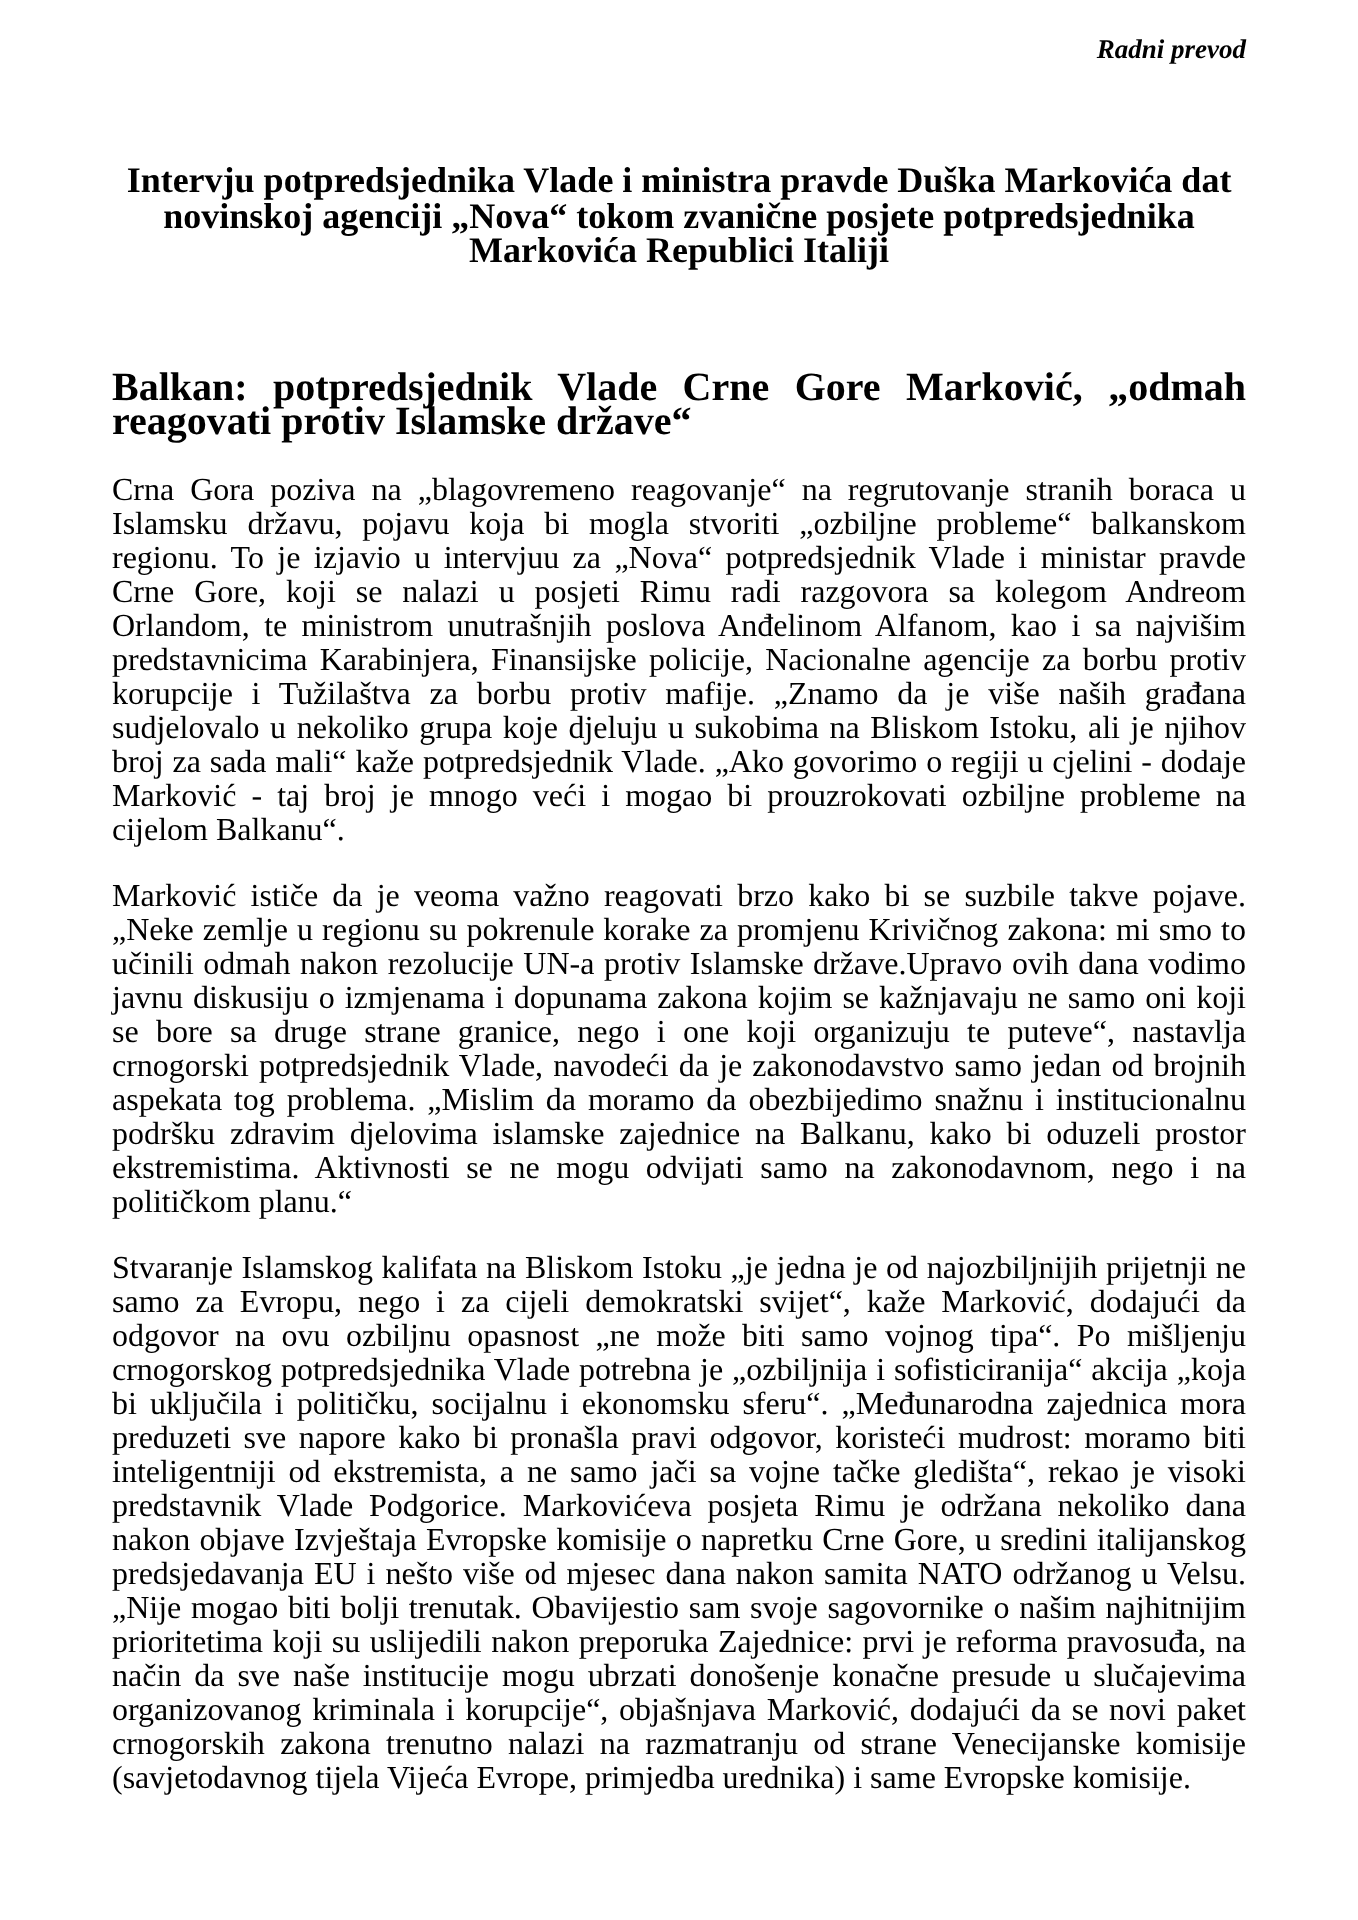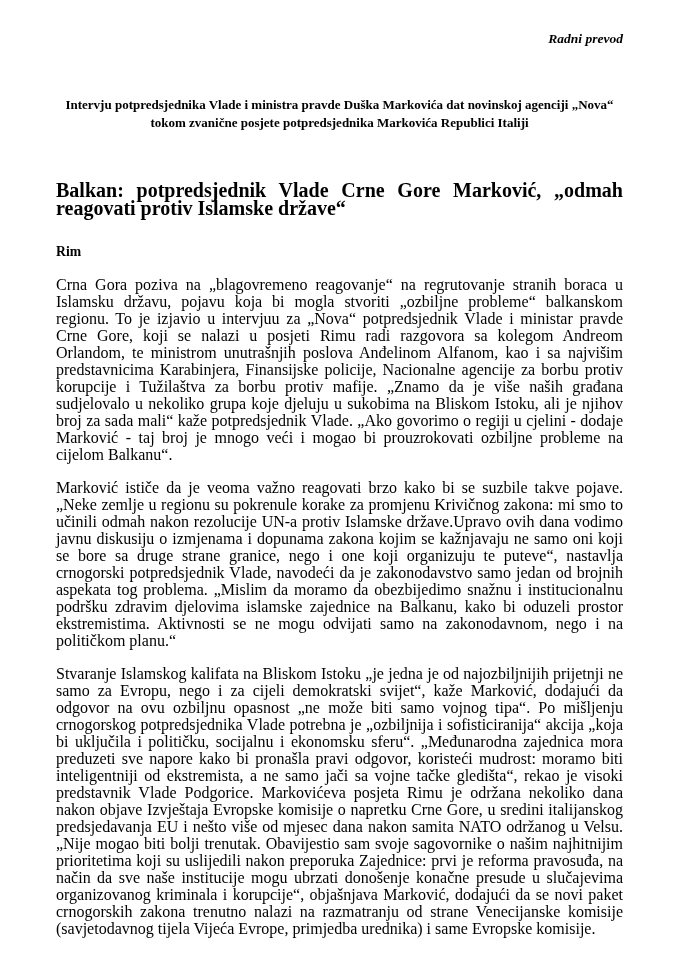--- a/index.html
+++ b/index.html
@@ -7,35 +7,35 @@
     padding: 0;
     background: #e8e8e8;
   }
   .page {
     position: relative;
     width: 679px;
     height: 960px;
     margin: 0;
     background: #ffffff;
     box-sizing: border-box;
-    padding: 30px 56px 20px 56px;
+    padding: 16px 56px 20px 56px;
     font-family: "Liberation Serif", "DejaVu Serif", serif;
     color: #000000;
     overflow: hidden;
   }
   .header-note {
     text-align: right;
     font-weight: bold;
     font-style: italic;
     font-size: 13.5px;
     line-height: 17px;
   }
   .title {
     margin: 49px 0 0 0;
-    font-size: 13px;
+    font-size: 18px;
     font-weight: bold;
     text-align: center;
     line-height: 17.5px;
   }
   .subtitle {
     margin: 51px 0 0 0;
     font-size: 20px;
     font-weight: bold;
     text-align: justify;
     line-height: 17.5px;
@@ -56,20 +56,19 @@
 </head>
 <body>
 
 <div class="page">
   <div class="header-note">Radni prevod</div>
 
   <h1 class="title">Intervju potpredsjednika Vlade i ministra pravde Duška Markovića dat novinskoj agenciji „Nova“ tokom zvanične posjete potpredsjednika Markovića Republici Italiji</h1>
 
   <h2 class="subtitle">Balkan: potpredsjednik Vlade Crne Gore Marković, „odmah reagovati protiv Islamske države“</h2>
 
-  <div class="dateline">Rim</div>
 
   <p class="body-par">Crna Gora poziva na „blagovremeno reagovanje“ na regrutovanje stranih boraca u Islamsku državu, pojavu koja bi mogla stvoriti „ozbiljne probleme“ balkanskom regionu. To je izjavio u intervjuu za „Nova“ potpredsjednik Vlade i ministar pravde Crne Gore, koji se nalazi u posjeti Rimu radi razgovora sa kolegom Andreom Orlandom, te ministrom unutrašnjih poslova Anđelinom Alfanom, kao i sa najvišim predstavnicima Karabinjera, Finansijske policije, Nacionalne agencije za borbu protiv korupcije i Tužilaštva za borbu protiv mafije. „Znamo da je više naših građana sudjelovalo u nekoliko grupa koje djeluju u sukobima na Bliskom Istoku, ali je njihov broj za sada mali“ kaže potpredsjednik Vlade. „Ako govorimo o regiji u cjelini - dodaje Marković - taj broj je mnogo veći i mogao bi prouzrokovati ozbiljne probleme na cijelom Balkanu“.</p>
 
   <p class="body-par">Marković ističe da je veoma važno reagovati brzo kako bi se suzbile takve pojave. „Neke zemlje u regionu su pokrenule korake za promjenu Krivičnog zakona: mi smo to učinili odmah nakon rezolucije UN-a protiv Islamske države.Upravo ovih dana vodimo javnu diskusiju o izmjenama i dopunama zakona kojim se kažnjavaju ne samo oni koji se bore sa druge strane granice, nego i one koji organizuju te puteve“, nastavlja crnogorski potpredsjednik Vlade, navodeći da je zakonodavstvo samo jedan od brojnih aspekata tog problema. „Mislim da moramo da obezbijedimo snažnu i institucionalnu podršku zdravim djelovima islamske zajednice na Balkanu, kako bi oduzeli prostor ekstremistima. Aktivnosti se ne mogu odvijati samo na zakonodavnom, nego i na političkom planu.“</p>
 
   <p class="body-par">Stvaranje Islamskog kalifata na Bliskom Istoku „je jedna je od najozbiljnijih prijetnji ne samo za Evropu, nego i za cijeli demokratski svijet“, kaže Marković, dodajući da odgovor na ovu ozbiljnu opasnost „ne može biti samo vojnog tipa“. Po mišljenju crnogorskog potpredsjednika Vlade potrebna je „ozbiljnija i sofisticiranija“ akcija „koja bi uključila i političku, socijalnu i ekonomsku sferu“. „Međunarodna zajednica mora preduzeti sve napore kako bi pronašla pravi odgovor, koristeći mudrost: moramo biti inteligentniji od ekstremista, a ne samo jači sa vojne tačke gledišta“, rekao je visoki predstavnik Vlade Podgorice. Markovićeva posjeta Rimu je održana nekoliko dana nakon objave Izvještaja Evropske komisije o napretku Crne Gore, u sredini italijanskog predsjedavanja EU i nešto više od mjesec dana nakon samita NATO održanog u Velsu. „Nije mogao biti bolji trenutak. Obavijestio sam svoje sagovornike o našim najhitnijim prioritetima koji su uslijedili nakon preporuka Zajednice: prvi je reforma pravosuđa, na način da sve naše institucije mogu ubrzati donošenje konačne presude u slučajevima organizovanog kriminala i korupcije“, objašnjava Marković, dodajući da se novi paket crnogorskih zakona trenutno nalazi na razmatranju od strane Venecijanske komisije (savjetodavnog tijela Vijeća Evrope, primjedba urednika) i same Evropske komisije.</p>
 </div>
 
 </body></html>

